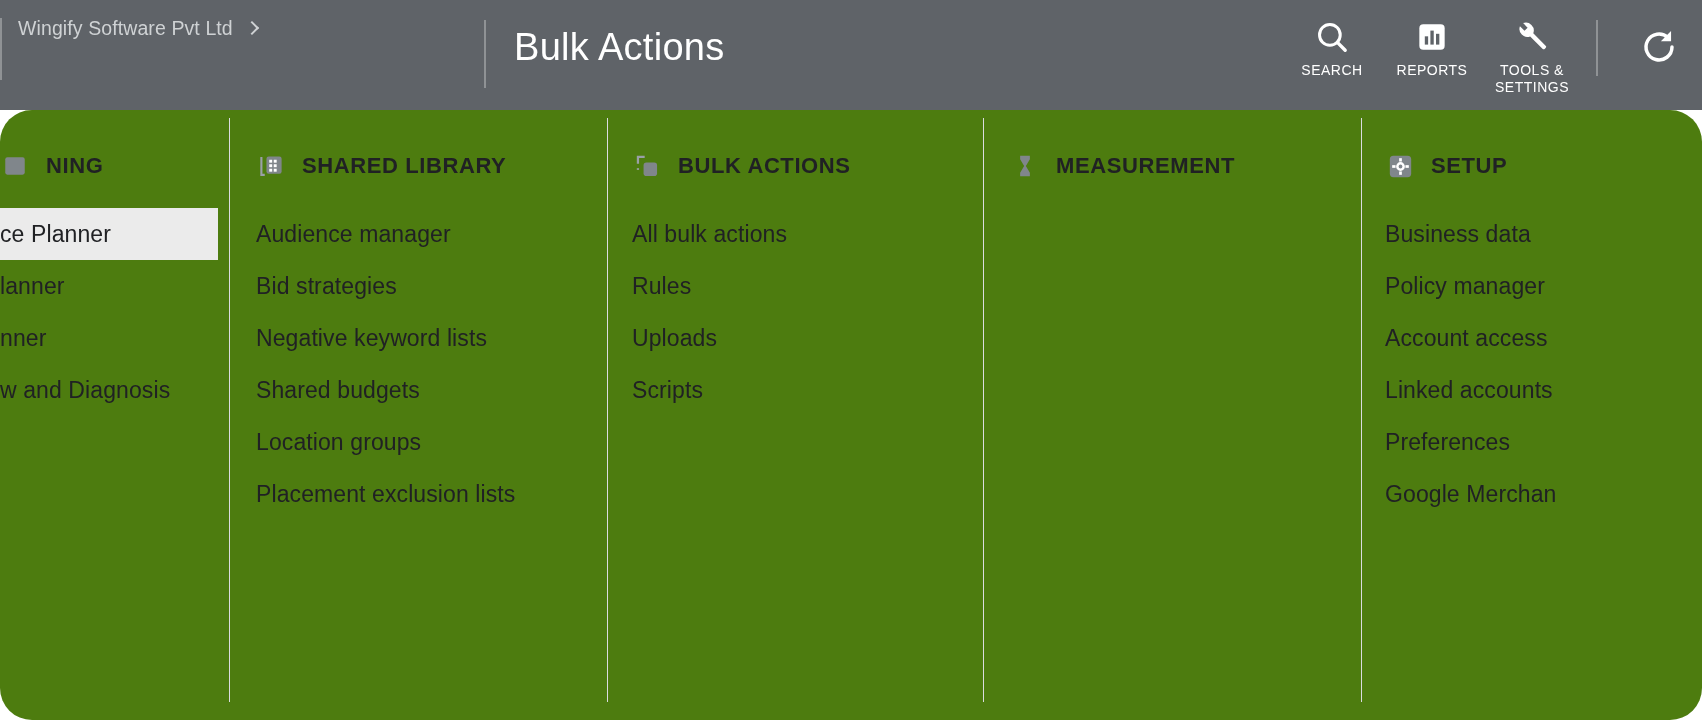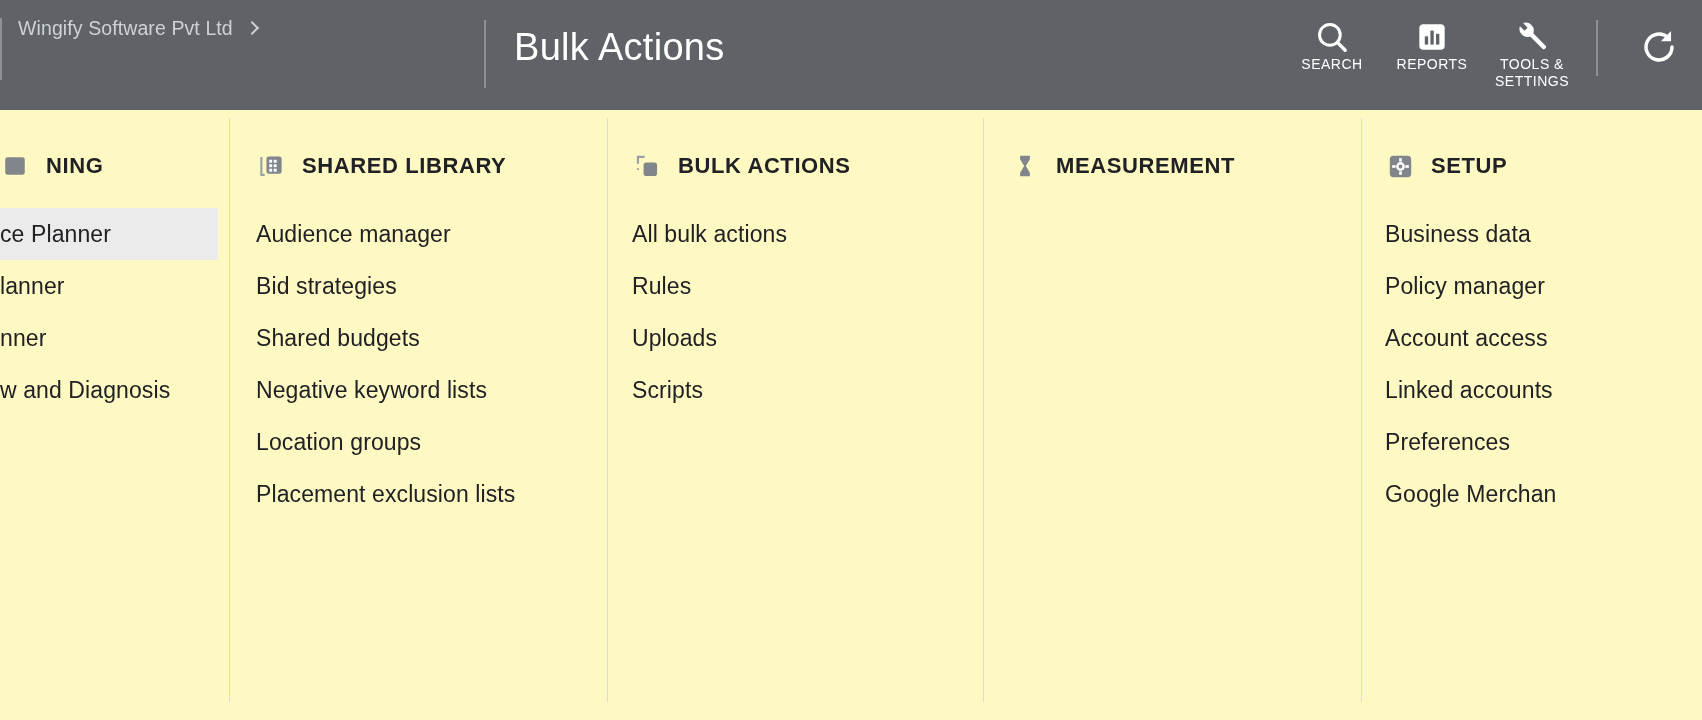--- a/index.html
+++ b/index.html
@@ -144,20 +144,21 @@
     cursor: pointer;
     padding-top: 6px;
   }
   .hdr-action .glyph {
     height: 38px;
     display: flex;
     align-items: center;
     justify-content: center;
   }
   .hdr-action .lbl {
+    margin-top: 6px;
     color: #ffffff;
     font-size: 14px;
     font-weight: 500;
     letter-spacing: 0.5px;
     text-align: center;
     line-height: 17px;
     text-transform: uppercase;
   }
   .actions-divider {
     width: 2px;
@@ -175,21 +176,22 @@
     cursor: pointer;
   }
 
   
   .panel {
     position: absolute;
     left: 0;
     top: 110px;
     width: 1702px;
     height: 610px;
-    background: #fef9c3;
+    background: #4d7c0f;
+    border-radius: 32px;
   }
   .columns {
     position: relative;
     height: 100%;
   }
   .col {
     position: absolute;
     top: 0;
     height: 592px;
     box-sizing: border-box;
@@ -390,24 +392,24 @@
         <span class="sect-title">SHARED LIBRARY</span>
       </div>
       <div class="menu-list">
         <div class="menu-item">
           <span>Audience manager</span>
         </div>
         <div class="menu-item">
           <span>Bid strategies</span>
         </div>
         <div class="menu-item">
+          <span>Negative keyword lists</span>
+        </div>
+        <div class="menu-item">
           <span>Shared budgets</span>
-        </div>
-        <div class="menu-item">
-          <span>Negative keyword lists</span>
         </div>
         <div class="menu-item">
           <span>Location groups</span>
         </div>
         <div class="menu-item">
           <span>Placement exclusion lists</span>
         </div>
       </div>
     </div>
 

